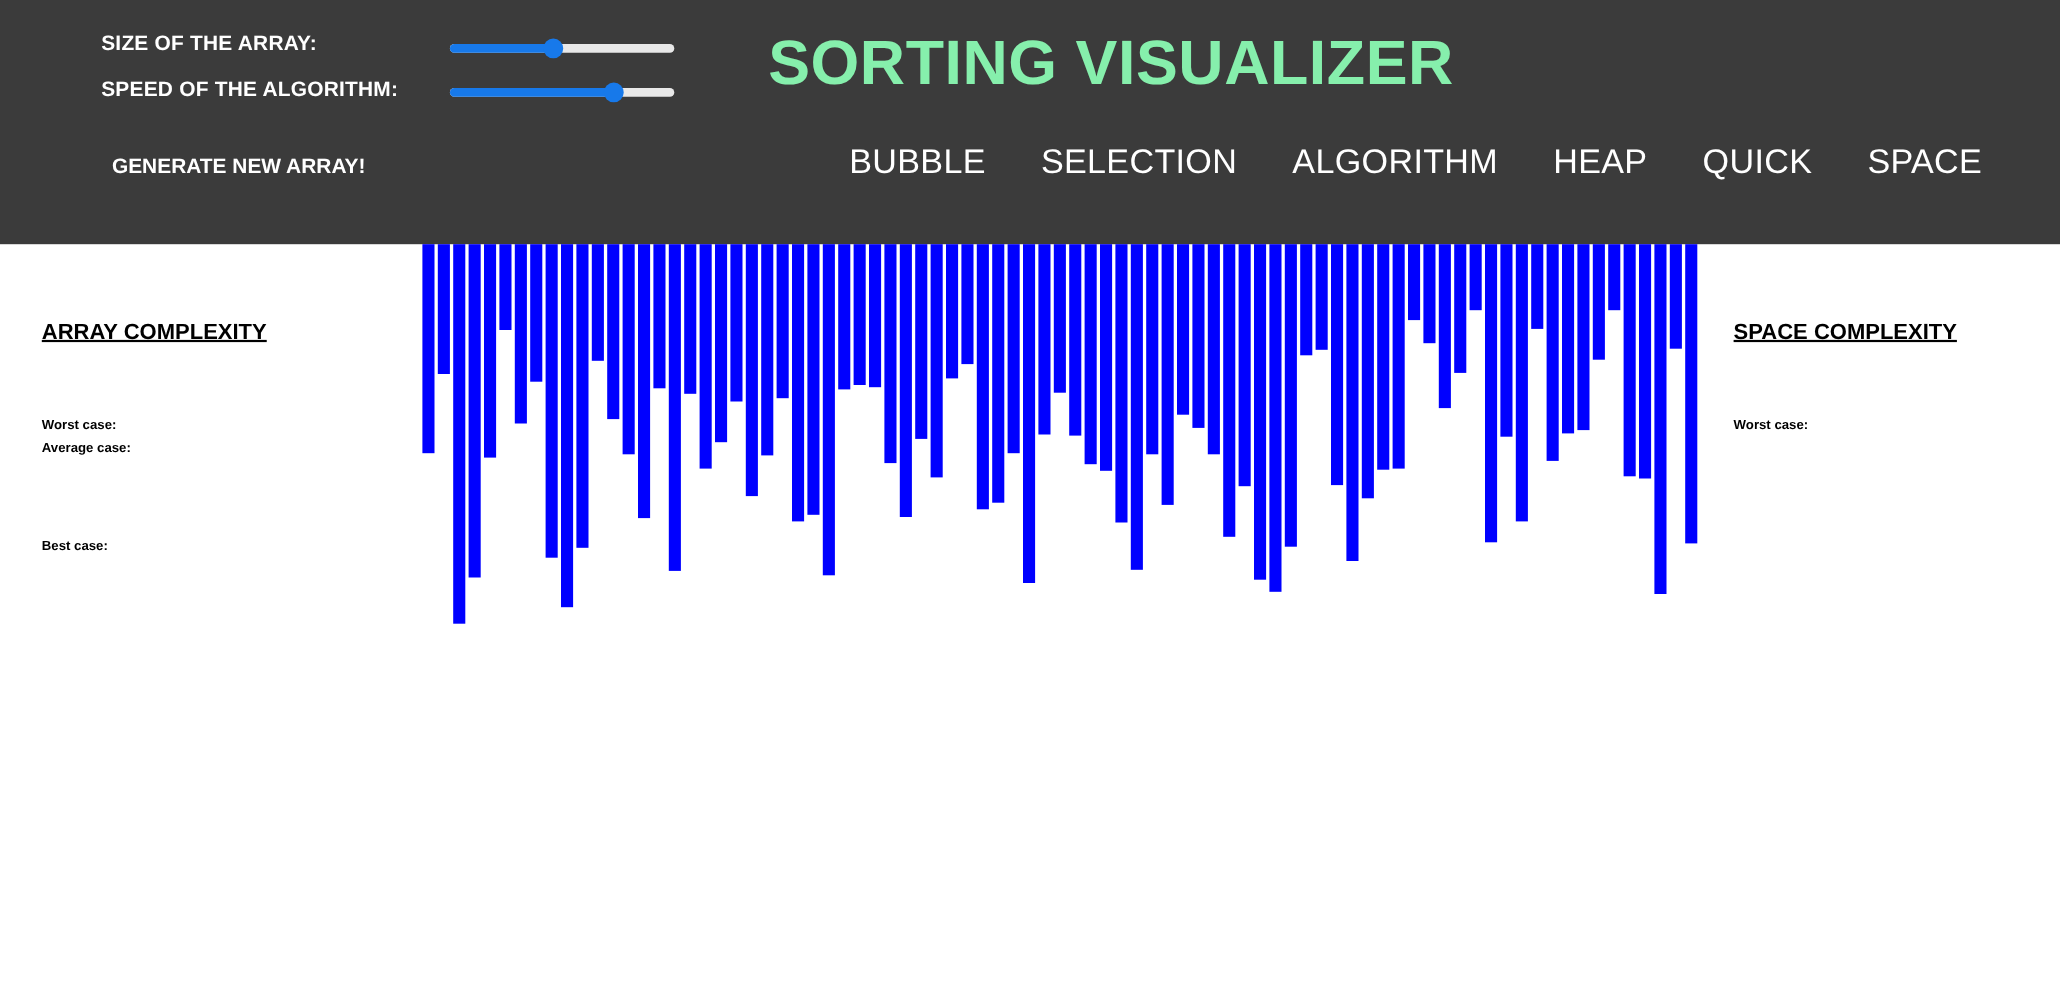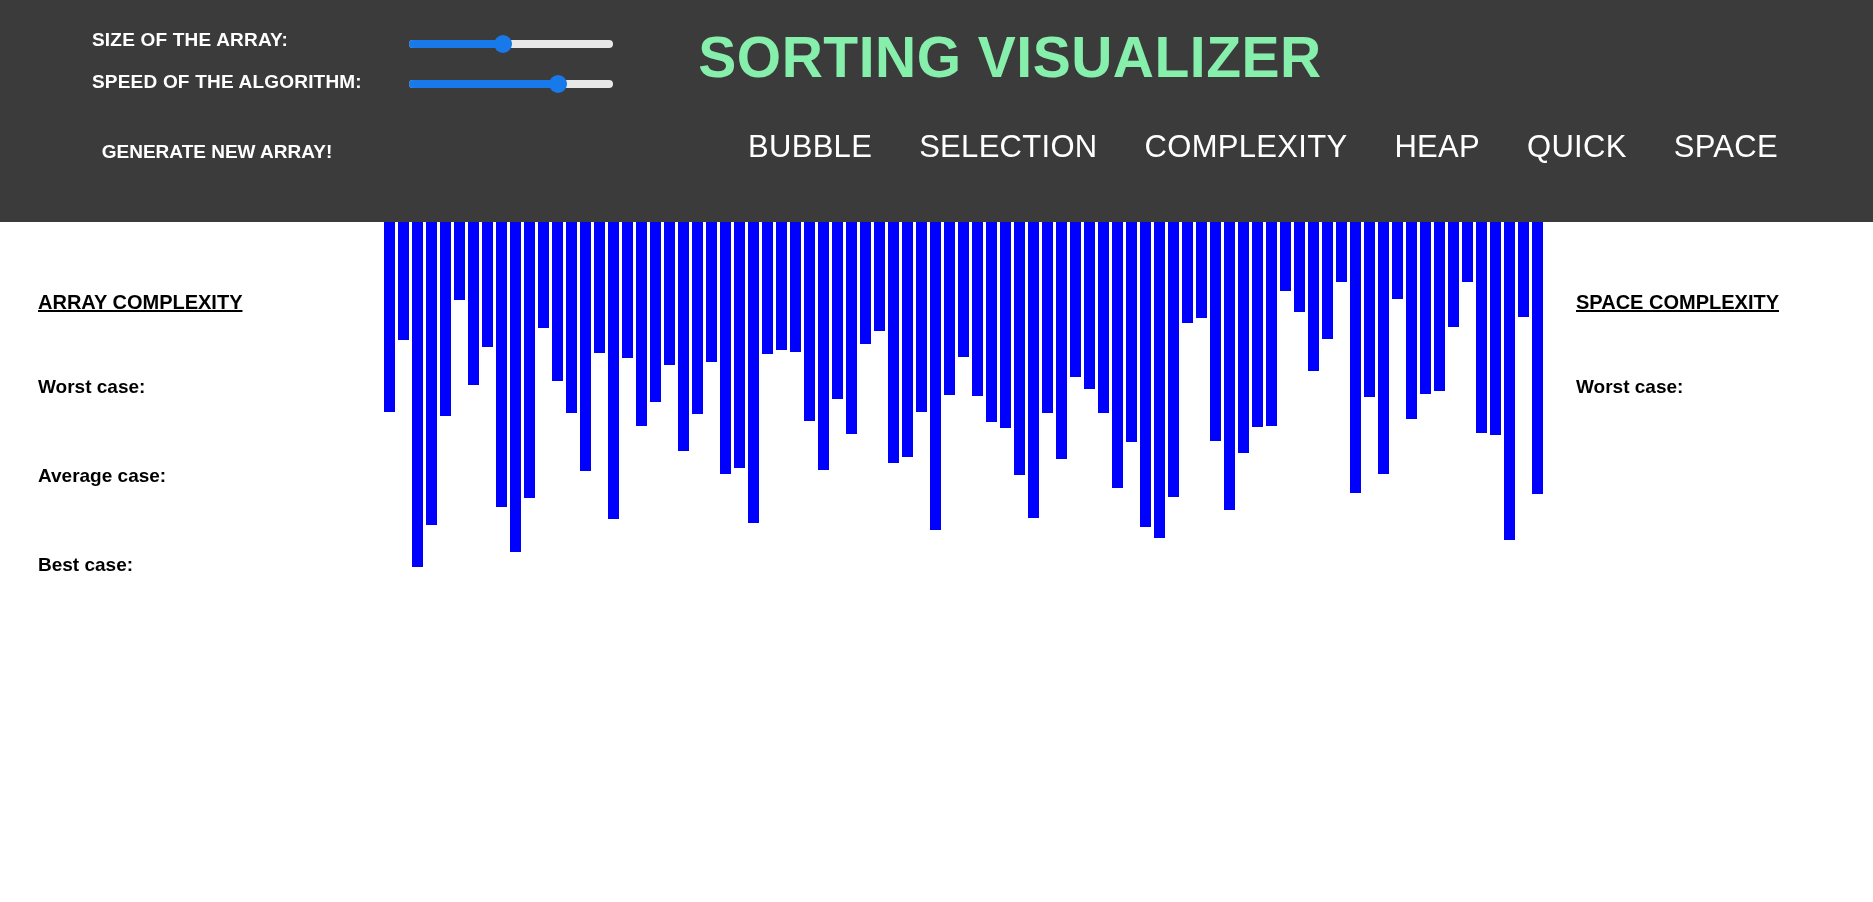--- a/index.html
+++ b/index.html
@@ -116,21 +116,21 @@
     color: #86efac;
     font-weight: bold;
     font-size: 57px;
     line-height: 62px;
     letter-spacing: 0.5px;
     white-space: nowrap;
   }
 
   .nav {
     position: absolute;
-    left: 748px;
+    left: 772px;
     top: 128px;
     width: 1030px;
     display: flex;
     align-items: center;
     justify-content: space-between;
   }
 
   .nav-item {
     color: #ffffff;
     font-size: 31px;
@@ -157,26 +157,26 @@
 
   .panel-title {
     font-size: 20px;
     font-weight: bold;
     text-decoration: underline;
     margin: 0;
     line-height: 24px;
   }
 
   .panel-row {
-    font-size: 19px;
+    font-size: 12px;
     font-weight: bold;
     line-height: 21px;
   }
   .panel-row-1 { margin-top: 62px; }
-  .panel-row-2 { margin-top: 68px; }
+  .panel-row-2 { }
   .panel-row-3 { margin-top: 68px; }
 
   
   .bars-container {
     position: absolute;
     left: 384px;
     top: 222px;
     width: 1152px;
     height: 600px;
     display: flex;
@@ -220,21 +220,21 @@
       </div>
 
       <button class="generate-btn">GENERATE NEW ARRAY!</button>
     </div>
 
     <div class="app-title">SORTING VISUALIZER</div>
 
     <div class="nav" id="nav-bar">
         <button class="nav-item">BUBBLE</button>
         <button class="nav-item">SELECTION</button>
-        <button class="nav-item">COMPLEXITY</button>
+        <button class="nav-item">ALGORITHM</button>
         <button class="nav-item">HEAP</button>
         <button class="nav-item">QUICK</button>
         <button class="nav-item">SPACE</button>
       </div>
   </div>
 
   <div class="panel panel-left">
     <div class="panel-title">ARRAY COMPLEXITY</div>
     <div class="panel-row panel-row-1">Worst case:</div>
     <div class="panel-row panel-row-2">Average case:</div>

